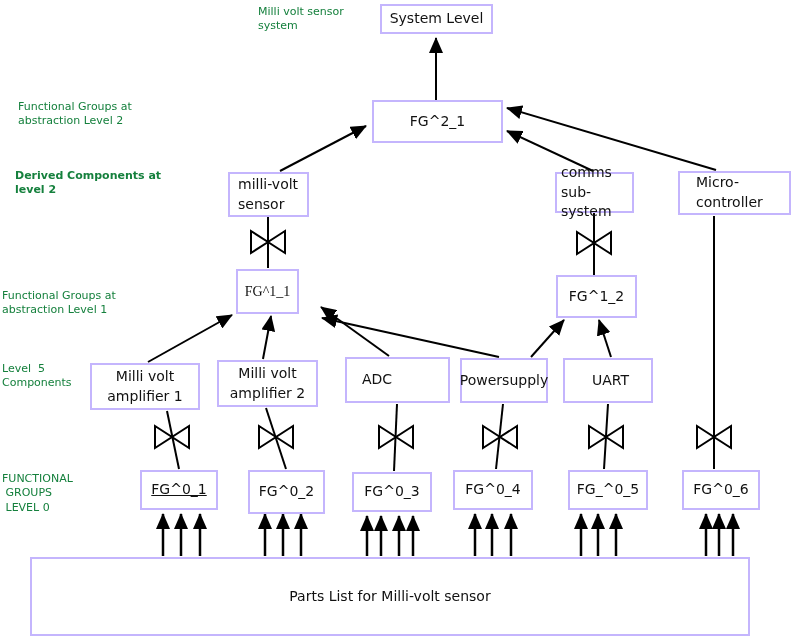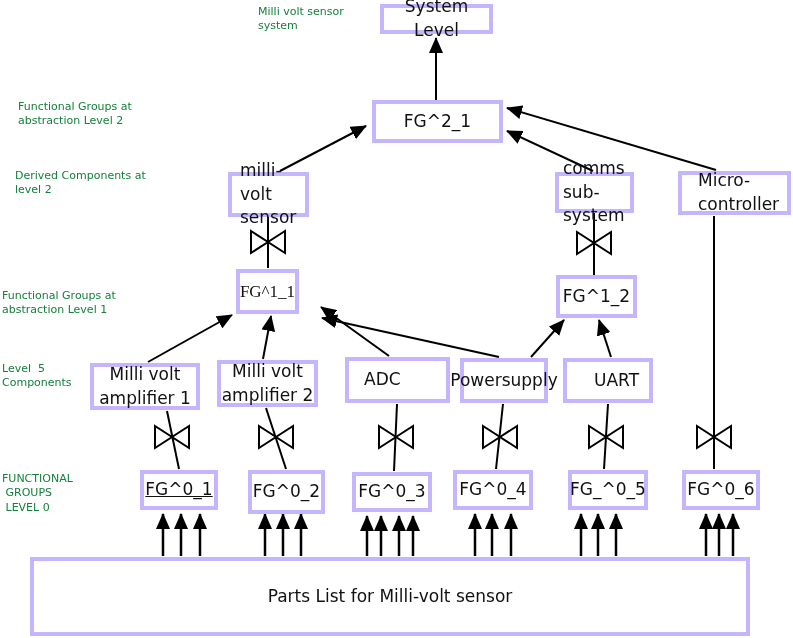--- a/index.html
+++ b/index.html
@@ -2,23 +2,23 @@
 <html><head>
 <meta charset="utf-8">
 <style>
   html,body{margin:0;padding:0;background:#ffffff;}
   #stage{
     position:relative;width:793px;height:638px;background:#ffffff;
     font-family:"DejaVu Sans","Liberation Sans",sans-serif;color:#111;overflow:hidden;
   }
   #wires{position:absolute;left:0;top:0;z-index:0;}
   .box{
-    position:absolute;z-index:2;background:#ffffff;border:4px solid #c4b5fd;
+    position:absolute;z-index:2;background:#ffffff;border:2px solid #c4b5fd;
     box-sizing:border-box;display:flex;align-items:center;justify-content:center;
-    font-size:17px;line-height:1.4;text-align:center;white-space:pre-wrap;color:#111;
+    font-size:14px;line-height:1.4;text-align:center;white-space:pre-wrap;color:#111;
   }
   .box.left{justify-content:flex-start;text-align:left;}
   .lbl{
     position:absolute;z-index:1;font-size:11px;line-height:1.3;
     white-space:pre-wrap;color:#15803d;text-align:left;
   }
 </style>
 </head>
 <body>
 
@@ -95,21 +95,21 @@
       <line x1="706" y1="556" x2="706" y2="514" marker-end="url(#arr)"></line>
       <line x1="719" y1="556" x2="719" y2="514" marker-end="url(#arr)"></line>
       <line x1="733" y1="556" x2="733" y2="514" marker-end="url(#arr)"></line>
     </g>
   </svg>
 
   <div class="lbl" style="left:258px;top:5px;">Milli volt sensor
 system</div>
   <div class="lbl" style="left:18px;top:100px;">Functional Groups at
 abstraction Level 2</div>
-  <div class="lbl" style="left:15px;top:169px;">Derived Components at
+  <div class="lbl" style="left:15px;top:169px;font-weight:bold;">Derived Components at
 level 2</div>
   <div class="lbl" style="left:2px;top:289px;">Functional Groups at
 abstraction Level 1</div>
   <div class="lbl" style="left:2px;top:362px;">Level  5
 Components</div>
   <div class="lbl" style="left:2px;top:472px;">FUNCTIONAL
  GROUPS
  LEVEL 0</div>
 
   <div class="box" style="left:380px;top:4px;width:113px;height:30px;">System Level</div>

